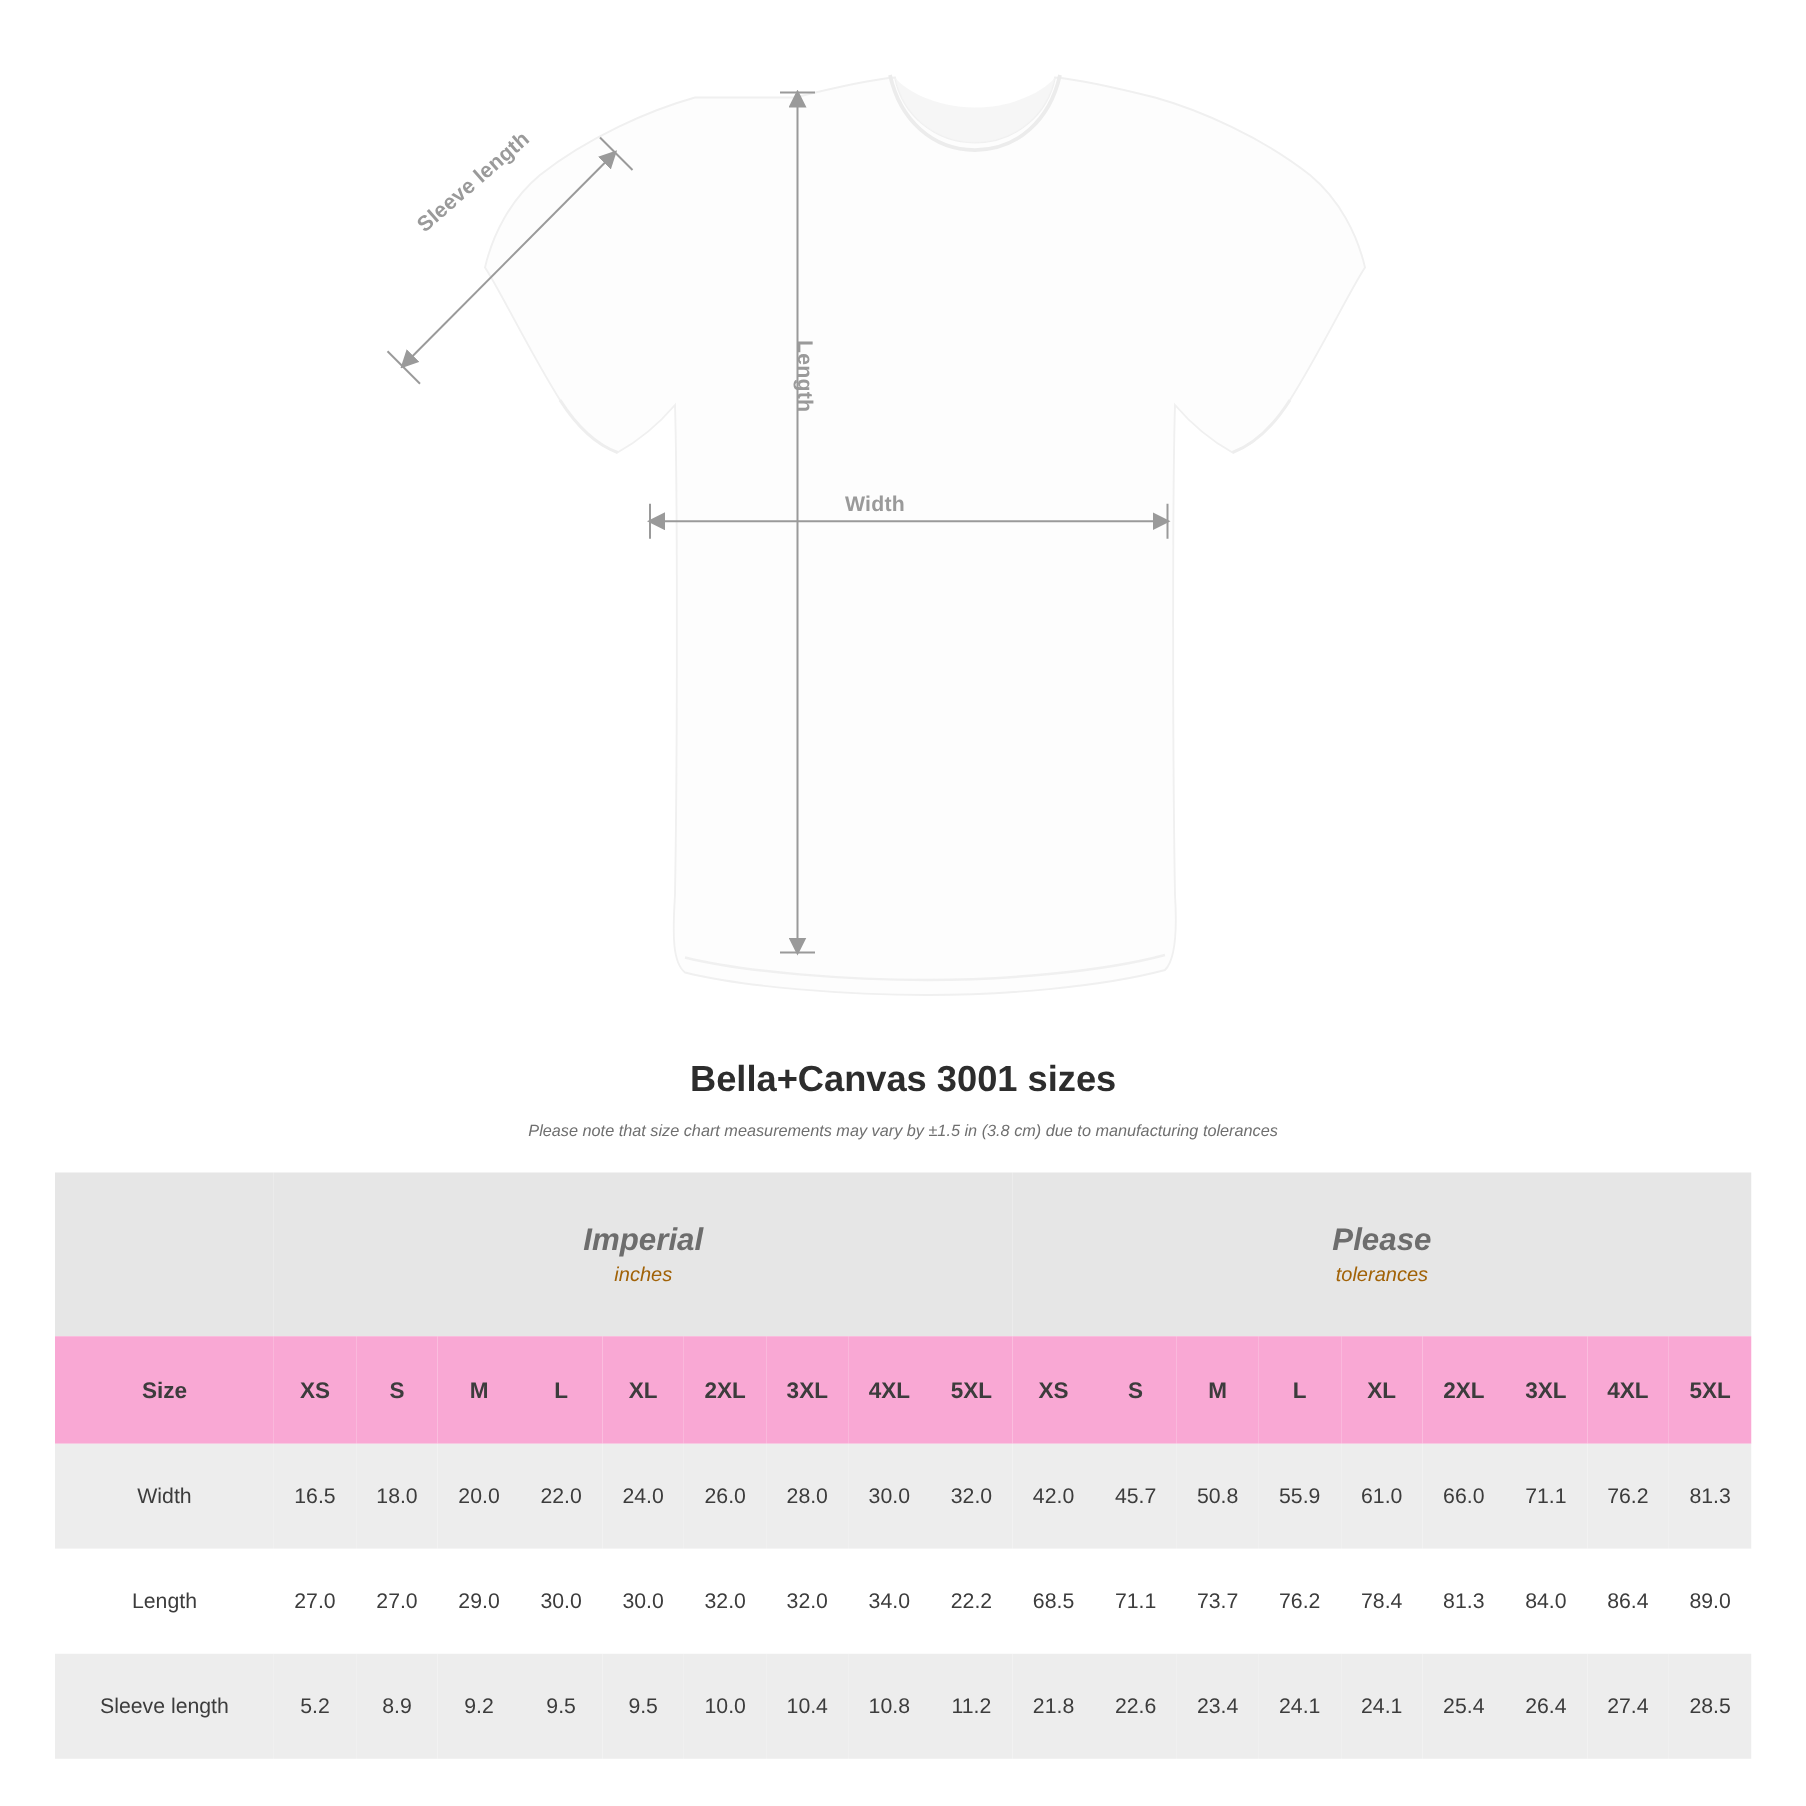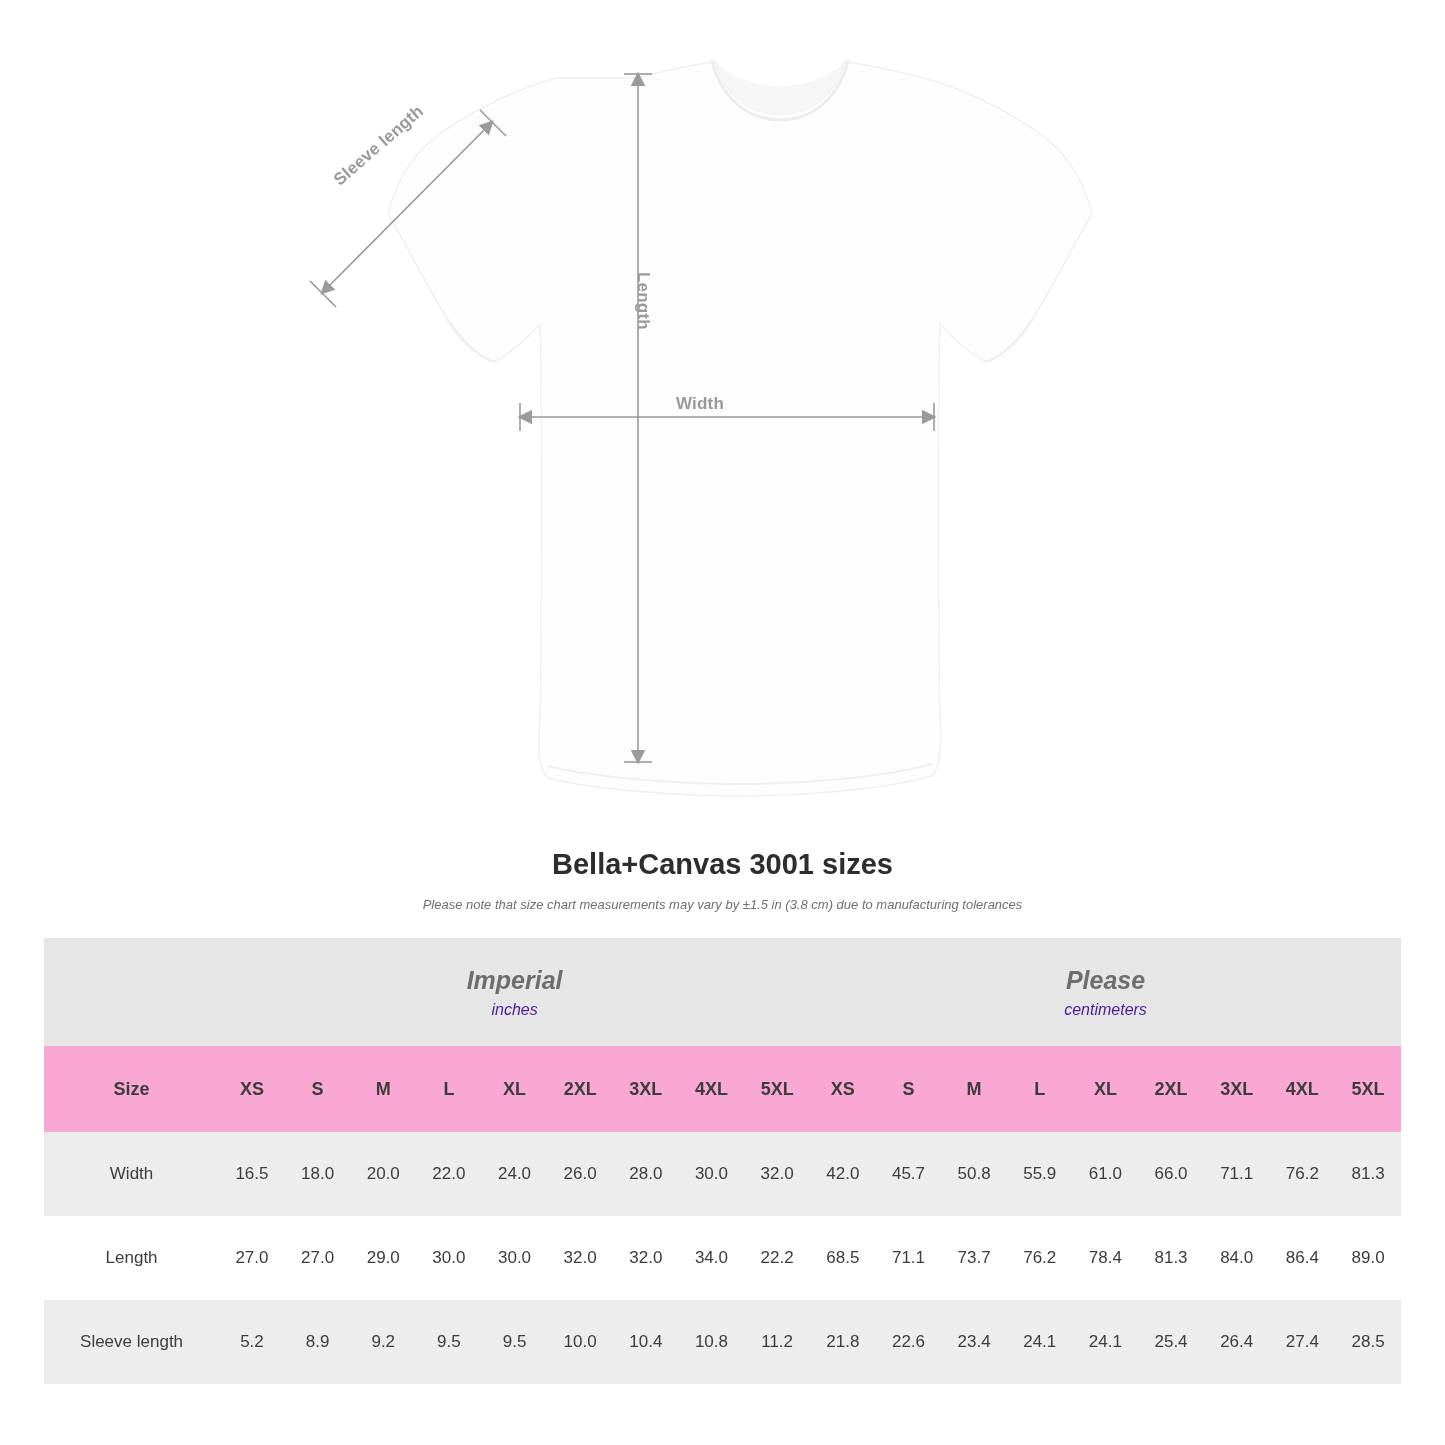--- a/index.html
+++ b/index.html
@@ -87,35 +87,35 @@
   table.size-table th {
     border: 0;
     text-align: center;
     font-size: 17px;
     color: #3c3c3c;
     font-weight: normal;
   }
   
   tr.unit-row td {
     background: #e6e6e6;
-    height: 108px;
+    height: 131px;
     vertical-align: middle;
     padding: 0;
   }
   .unit-name {
     font-size: 25px;
     font-style: italic;
     font-weight: bold;
     color: #6d6d6d;
     line-height: 1.25;
   }
   .unit-sub {
     font-size: 16px;
     font-style: italic;
-    color: #4c1d95;
+    color: #a16207;
     margin-top: 4px;
   }
   
   tr.size-row td {
     background: #f9a8d4;
     height: 84px;
     font-weight: bold;
     font-size: 18px;
     color: #3c3c3c;
   }
@@ -238,21 +238,21 @@
       </colgroup>
       <tbody>
         <tr class="unit-row">
           <td></td>
           <td colspan="9">
             <div class="unit-name">Imperial</div>
             <div class="unit-sub">inches</div>
           </td>
           <td colspan="9">
             <div class="unit-name">Please</div>
-            <div class="unit-sub">centimeters</div>
+            <div class="unit-sub">tolerances</div>
           </td>
         </tr>
 
         <tr class="size-row">
           <td class="rowhead">Size</td>
           <td>XS</td>
           <td>S</td>
           <td>M</td>
           <td>L</td>
           <td>XL</td>

